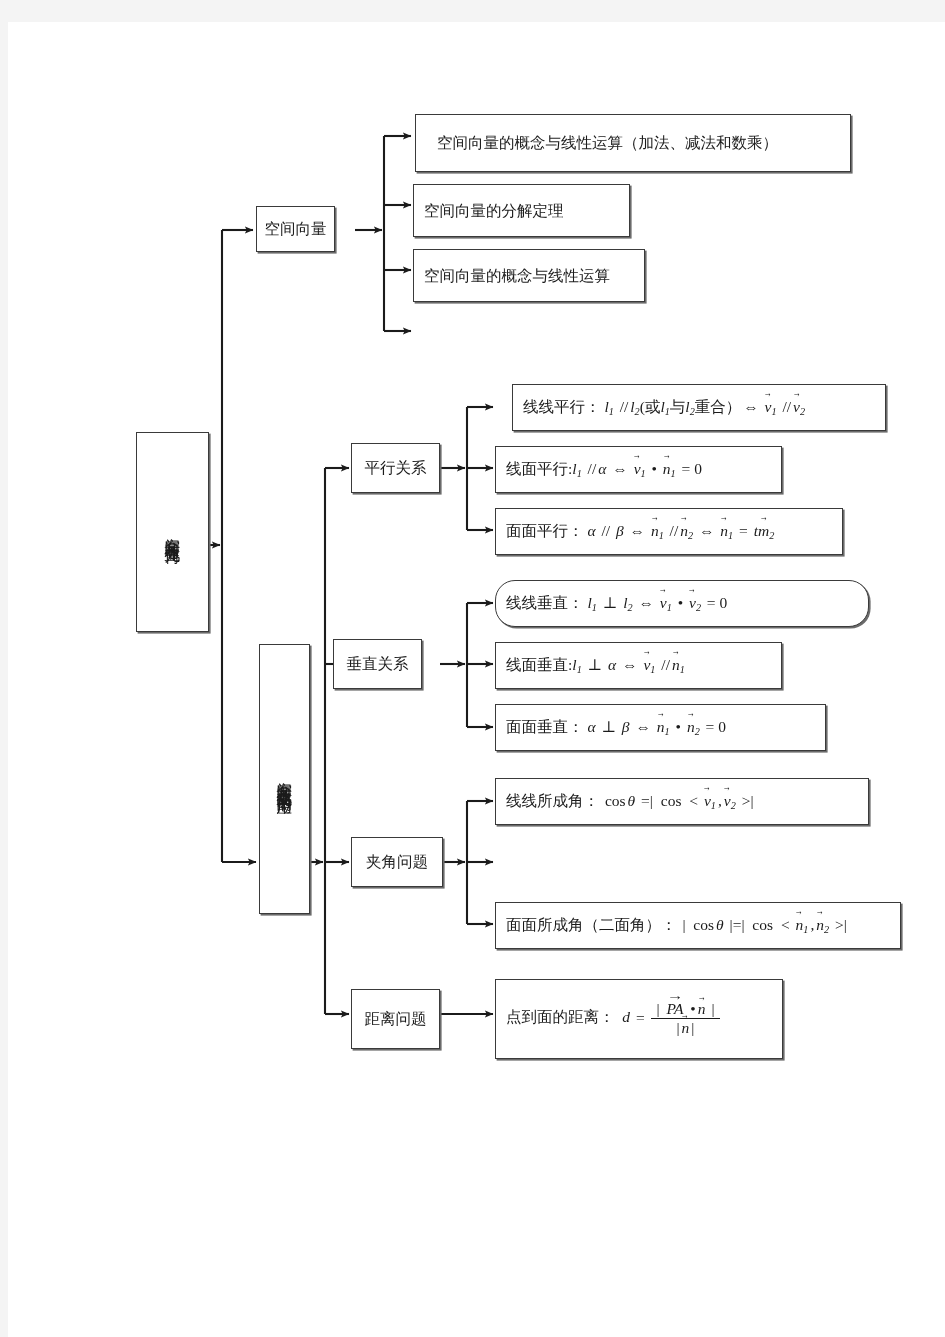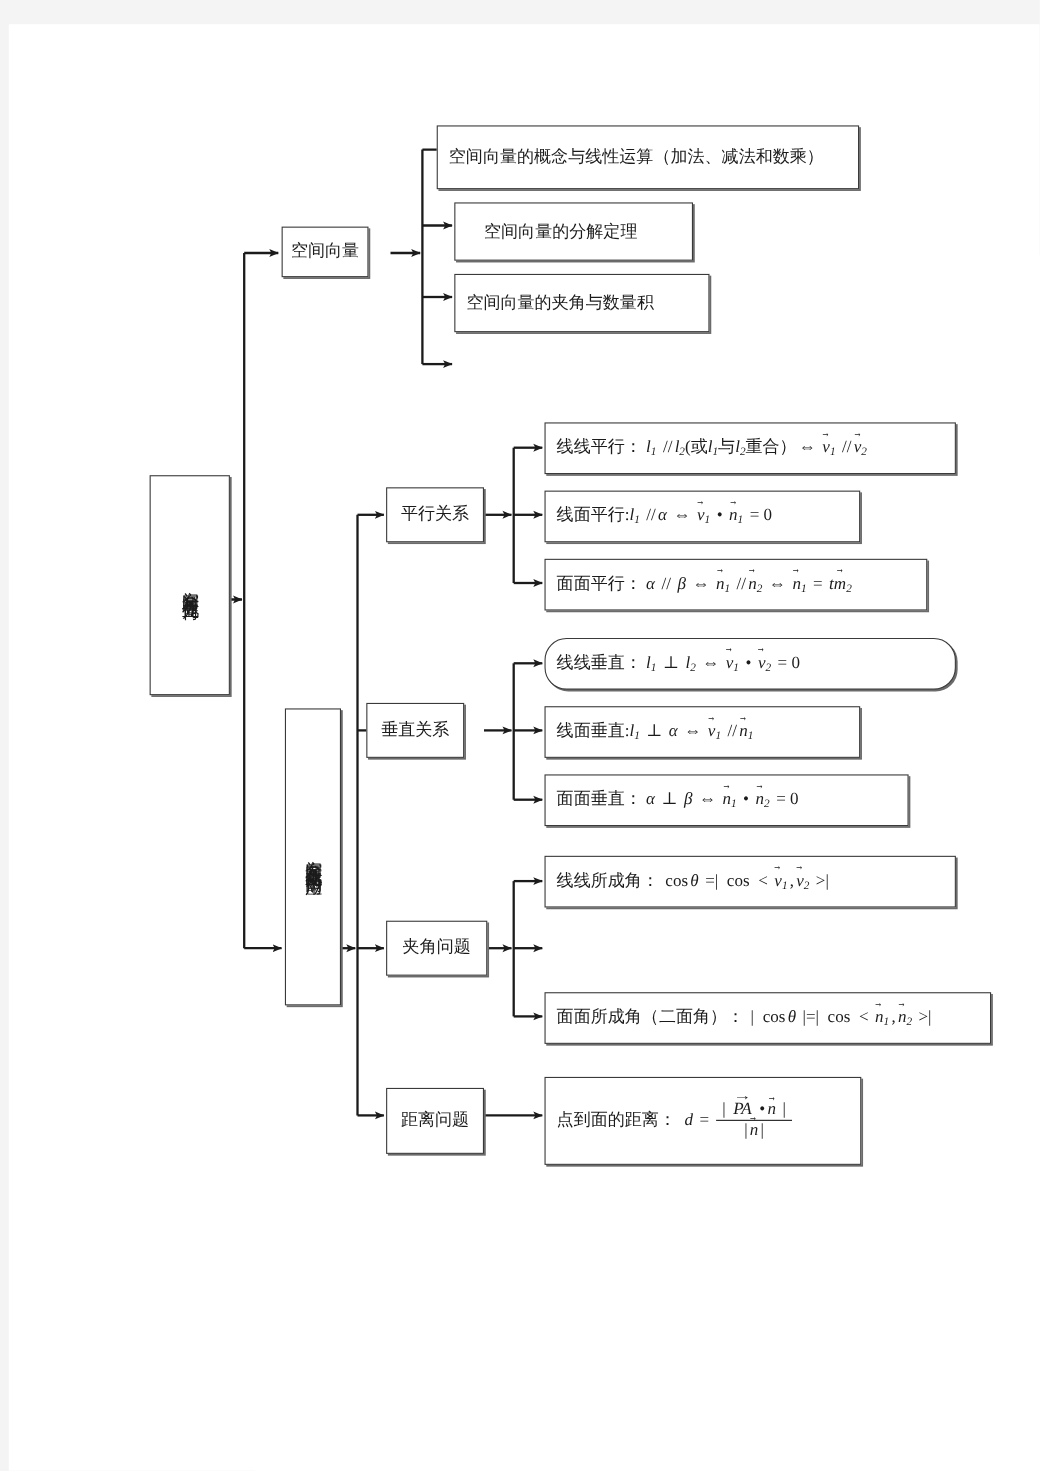--- a/index.html
+++ b/index.html
@@ -186,42 +186,42 @@
     </svg>
 
     <div class="node vert sh" style="left:128px; top:410px; width:73px; height:200px;">
       <span class="txt">空间向量与立体几何</span>
     </div>
 
     <div class="node center sh" style="left:248px; top:184px; width:79px; height:46px;">
       <span class="txt">空间向量</span>
     </div>
 
-    <div class="node sh" style="left:389px; top:92px; width:384px; height:58px;">
+    <div class="node sh" style="left:407px; top:92px; width:436px; height:58px;padding-left:11px;">
       <span class="txt">空间向量的概念与线性运算（加法、减法和数乘）</span>
     </div>
 
-    <div class="node sh" style="left:405px; top:162px; width:217px; height:53px;padding-left:16px;">
+    <div class="node sh" style="left:405px; top:162px; width:217px; height:53px;">
       <span class="txt">空间向量的分解定理</span>
     </div>
 
     <div class="node sh" style="left:405px; top:227px; width:232px; height:53px;">
-      <span class="txt">空间向量的夹角与数量积</span>
+      <span class="txt">空间向量的概念与线性运算</span>
     </div>
 
 
     <div class="node vert sh" style="left:251px; top:622px; width:51px; height:270px;">
       <span class="txt">空间向量在立体几何中的应用</span>
     </div>
 
     <div class="node center sh" style="left:343px; top:421px; width:89px; height:50px;">
       <span class="txt">平行关系</span>
     </div>
 
-    <div class="node sh" style="left:487px; top:362px; width:374px; height:47px;">
+    <div class="node sh" style="left:504px; top:362px; width:374px; height:47px;">
       <span class="txt mth"><span>线线平行：</span>&nbsp;<span class="it">l</span><span class="sub">1</span>&nbsp;<span class="op">//</span><span class="it">l</span><span class="sub">2</span>(或<span class="it">l</span><span class="sub">1</span>与<span class="it">l</span><span class="sub">2</span>重合）<span class="op">⇔</span>&nbsp;<span class="vec">v</span><span class="sub">1</span>&nbsp;<span class="op">//</span><span class="vec">v</span><span class="sub">2</span></span>
     </div>
 
     <div class="node sh" style="left:487px; top:424px; width:287px; height:47px;">
       <span class="txt mth"><span>线面平行:</span><span class="it">l</span><span class="sub">1</span>&nbsp;<span class="op">//</span><span class="it">α</span>&nbsp;<span class="op">⇔</span>&nbsp;<span class="vec">v</span><span class="sub">1</span>&nbsp;<span class="op">•</span>&nbsp;<span class="vec">n</span><span class="sub">1</span>&nbsp;<span class="op">= 0</span></span>
     </div>
 
     <div class="node sh" style="left:487px; top:486px; width:348px; height:47px;">
       <span class="txt mth"><span>面面平行：</span>&nbsp;<span class="it">α</span>&nbsp;<span class="op">//</span>&nbsp;<span class="it">β</span>&nbsp;<span class="op">⇔</span>&nbsp;<span class="vec">n</span><span class="sub">1</span>&nbsp;<span class="op">//</span><span class="vec">n</span><span class="sub">2</span>&nbsp;<span class="op">⇔</span>&nbsp;<span class="vec">n</span><span class="sub">1</span>&nbsp;<span class="op">=</span>&nbsp;<span class="it">t</span><span class="vec">m</span><span class="sub">2</span></span>
     </div>
@@ -235,21 +235,21 @@
     </div>
 
     <div class="node sh" style="left:487px; top:620px; width:287px; height:47px;">
       <span class="txt mth"><span>线面垂直:</span><span class="it">l</span><span class="sub">1</span>&nbsp;<span class="op">⊥</span>&nbsp;<span class="it">α</span>&nbsp;<span class="op">⇔</span>&nbsp;<span class="vec">v</span><span class="sub">1</span>&nbsp;<span class="op">//</span><span class="vec">n</span><span class="sub">1</span></span>
     </div>
 
     <div class="node sh" style="left:487px; top:682px; width:331px; height:47px;">
       <span class="txt mth"><span>面面垂直：</span>&nbsp;<span class="it">α</span>&nbsp;<span class="op">⊥</span>&nbsp;<span class="it">β</span>&nbsp;<span class="op">⇔</span>&nbsp;<span class="vec">n</span><span class="sub">1</span>&nbsp;<span class="op">•</span>&nbsp;<span class="vec">n</span><span class="sub">2</span>&nbsp;<span class="op">= 0</span></span>
     </div>
 
-    <div class="node center sh" style="left:343px; top:815px; width:92px; height:50px;font-family:Liberation Mono, monospace;">
+    <div class="node center sh" style="left:343px; top:815px; width:92px; height:50px;">
       <span class="txt">夹角问题</span>
     </div>
 
     <div class="node sh" style="left:487px; top:756px; width:374px; height:47px;">
       <span class="txt mth"><span>线线所成角：</span>&nbsp;<span class="op">cos</span><span class="it">θ</span>&nbsp;<span class="op">=|</span>&nbsp;<span class="op">cos</span>&nbsp;<span class="op">&lt;</span>&nbsp;<span class="vec">v</span><span class="sub">1</span><span class="op">,</span><span class="vec">v</span><span class="sub">2</span>&nbsp;<span class="op">&gt;|</span></span>
     </div>
 
 
     <div class="node sh" style="left:487px; top:880px; width:406px; height:47px;">
       <span class="txt mth"><span>面面所成角（二面角）：</span>&nbsp;<span class="op">|</span>&nbsp;<span class="op">cos</span><span class="it">θ</span>&nbsp;<span class="op">|=|</span>&nbsp;<span class="op">cos</span>&nbsp;<span class="op">&lt;</span>&nbsp;<span class="vec">n</span><span class="sub">1</span><span class="op">,</span><span class="vec">n</span><span class="sub">2</span>&nbsp;<span class="op">&gt;|</span></span>

